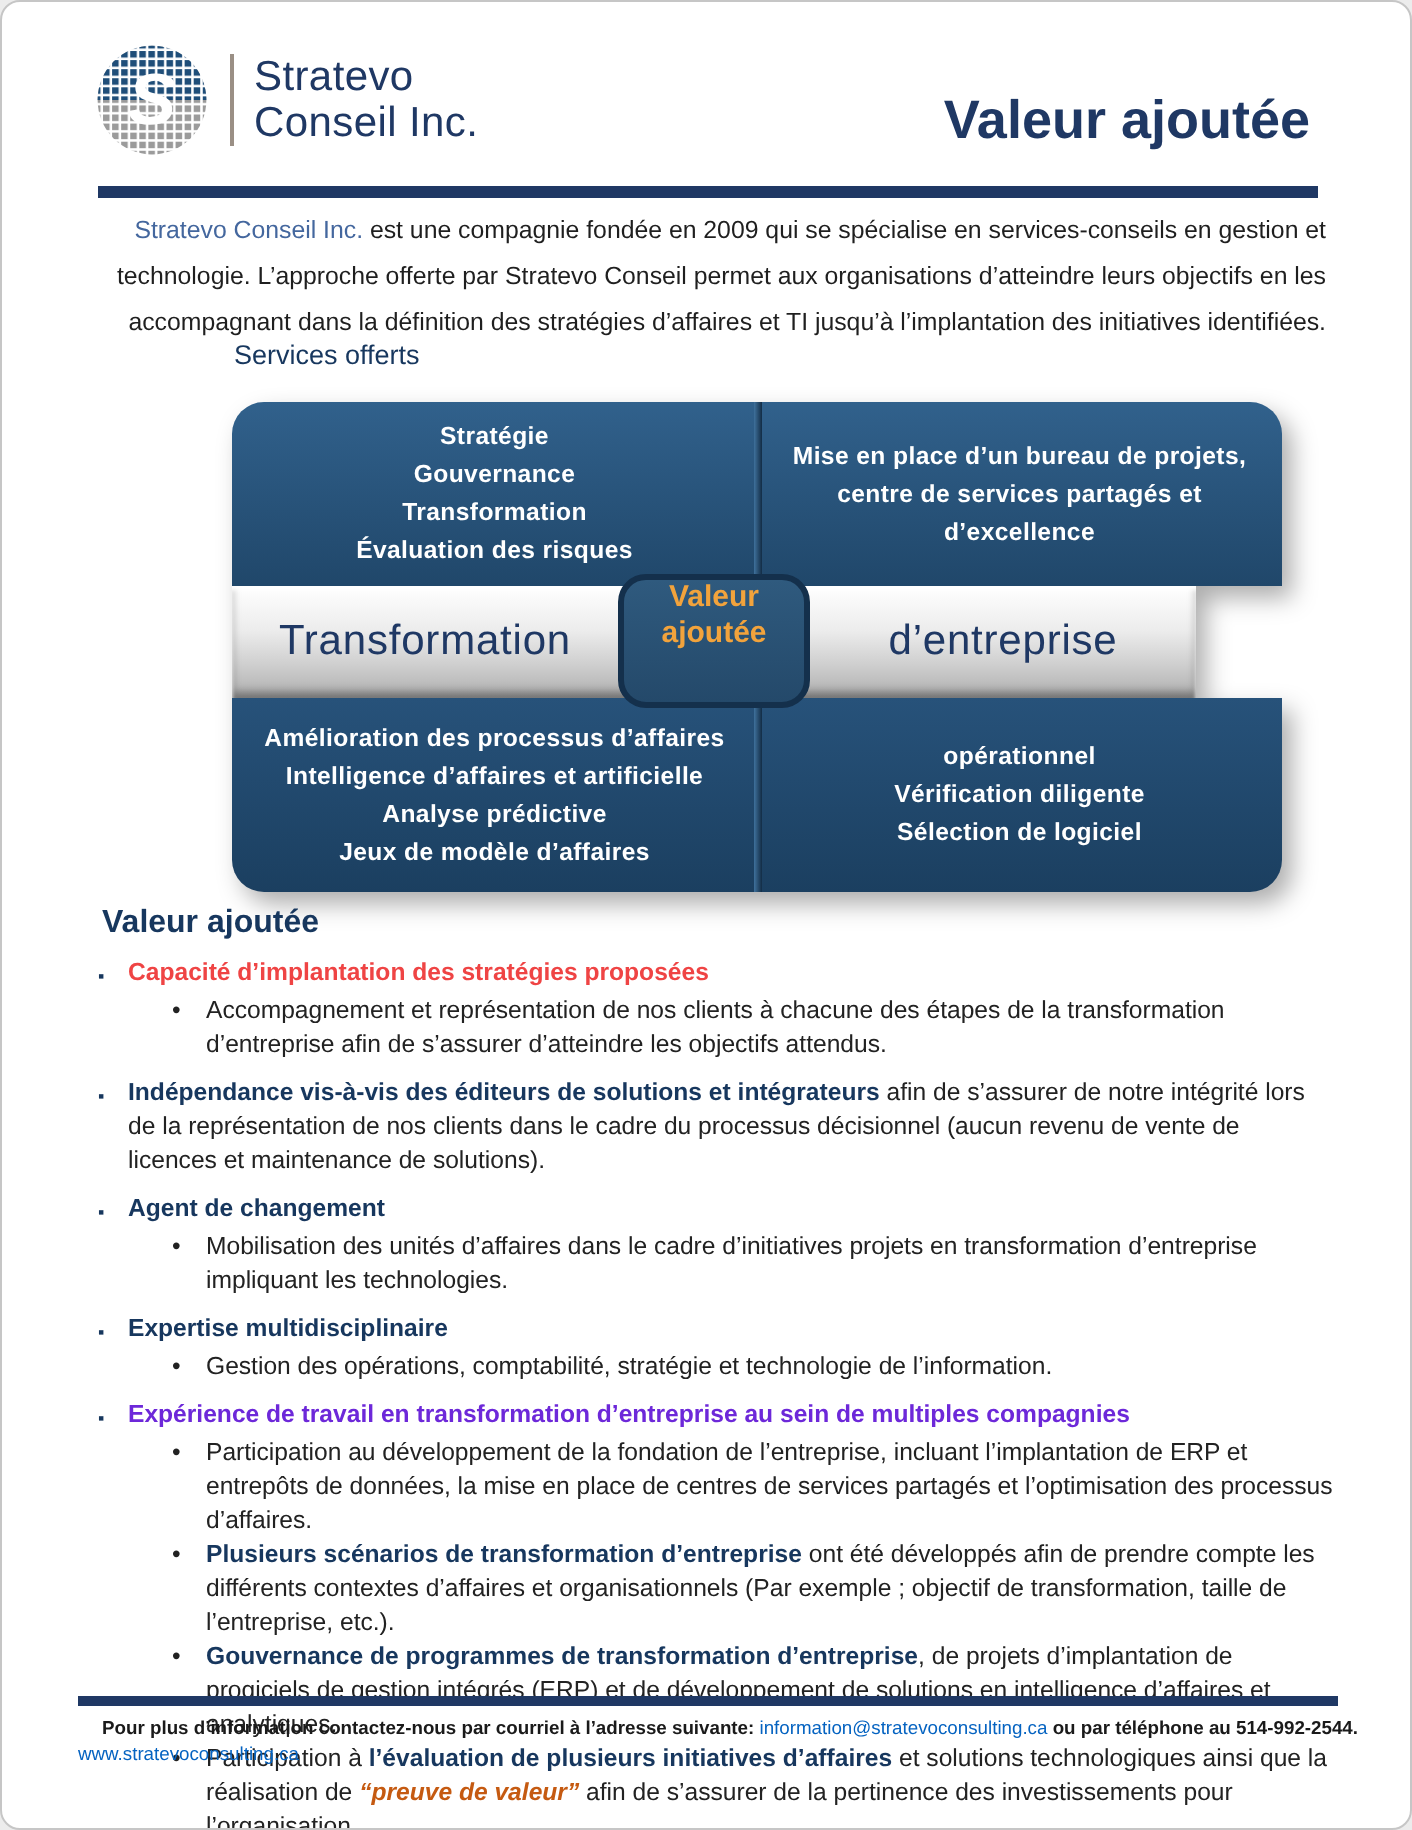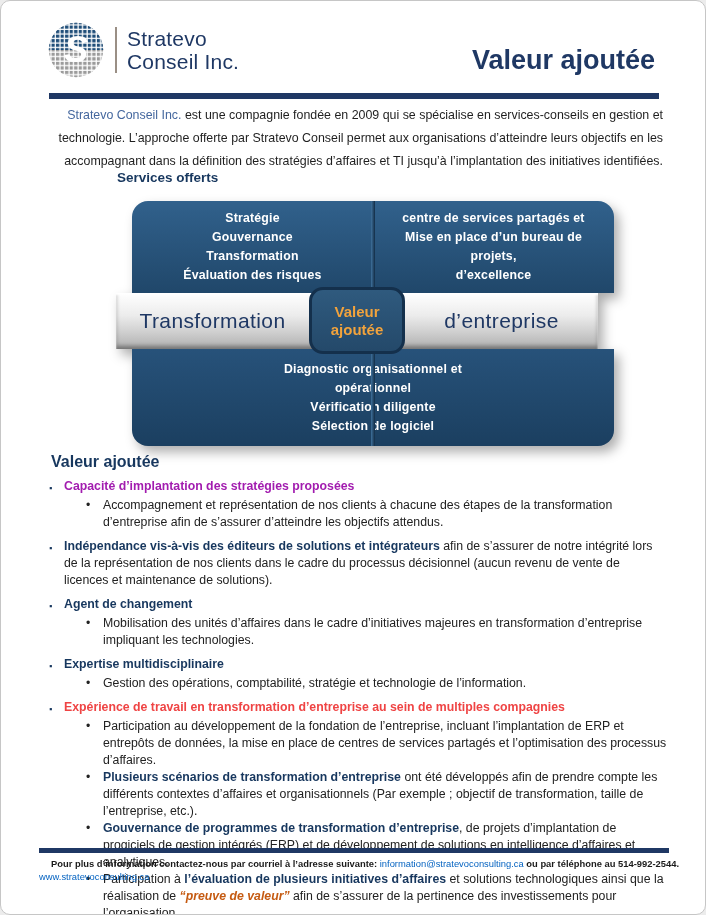--- a/index.html
+++ b/index.html
@@ -7,39 +7,39 @@
         border:1px solid #c6c6c6;border-radius:10px;overflow:hidden;}
   
   .logo-wrap{position:absolute;left:46px;top:20px;display:flex;align-items:center;gap:10px;}
   .logo-divider{width:2px;height:46px;background:#9a8f85;}
   .logo-text{color:#1F3864;font-size:21px;line-height:1.1;letter-spacing:.2px;}
   .page-title{position:absolute;right:50px;top:44px;color:#1F3864;font-size:27px;font-weight:bold;}
   .header-rule{position:absolute;left:48px;top:92px;width:610px;height:6px;background:#1F3864;}
   
   .intro{position:absolute;left:48px;top:103px;width:614px;font-size:12.4px;line-height:23px;color:#1f1f1f;text-align:right;}
   
-  .services-heading{position:absolute;left:116px;top:169px;font-size:13.5px;font-weight:bold;color:#17375E;}
+  .services-heading{position:absolute;left:116px;top:169px;font-size:13.5px;font-weight:normal;color:#17375E;}
   .diagram{position:absolute;left:115px;top:200px;width:482px;height:246px;
            filter:drop-shadow(5px 6px 6px rgba(0,0,0,.32));}
-  .d-top,.d-bottom{position:absolute;left:16px;width:482px;display:flex;}
+  .d-top,.d-bottom{position:absolute;left:0;width:525px;display:flex;}
   .d-top{top:0;height:92px;background:linear-gradient(180deg,#31618c,#20476a);border-radius:16px 16px 0 0;}
   .d-bottom{top:148px;height:97px;background:linear-gradient(180deg,#27527a,#1b3f60);border-radius:0 0 16px 16px;}
   .d-top::after,.d-bottom::after{content:'';position:absolute;left:50%;top:0;width:4px;margin-left:-2px;height:100%;
            background:linear-gradient(90deg,#3f719c,#122c45);}
   .quad{flex:1;display:flex;flex-direction:column;align-items:center;justify-content:center;
         color:#ffffff;font-size:12.3px;font-weight:600;line-height:19px;letter-spacing:.2px;text-align:center;padding:0 8px;}
   .band{position:absolute;left:0;top:92px;width:482px;height:56px;display:flex;
         background:linear-gradient(180deg,#ffffff,#ececec 40%,#cfcfcf 70%,#aeaeae);
         box-shadow:inset 0 2px 2px #ffffff, inset 0 -3px 4px rgba(0,0,0,.35);}
   .band-cell{flex:1;display:flex;align-items:center;justify-content:center;
         color:#1F3864;font-size:21px;letter-spacing:.4px;}
   .band-spacer{width:96px;}
   .center-box{position:absolute;left:193px;top:86px;width:96px;height:67px;box-sizing:border-box;
         background:linear-gradient(180deg,#2f5a7e,#24496a);border:3px solid #14304c;border-radius:14px;
-        display:flex;flex-direction:column;align-items:center;justify-content:center;
+        display:flex;flex-direction:column;align-items:center;
         color:#F2A33C;font-weight:bold;font-size:15px;line-height:18px;}
   
   .value-section{position:absolute;left:48px;top:452px;width:618px;color:#222222;}
   .value-heading{font-size:16px;font-weight:bold;color:#17375E;margin:0 0 7px 2px;}
   .bgroup{margin-bottom:7px;}
   .brow,.srow{display:flex;font-size:12.3px;line-height:17px;}
   .sq{flex:none;width:15px;color:#17375E;font-size:9px;padding-top:2px;}
   .dot{flex:none;width:17px;color:#222;}
   .srow{margin-left:37px;}
   .btxt{flex:1;}
@@ -86,87 +86,92 @@
   <div class="services-heading">Services offerts</div>
   <div class="diagram">
     <div class="d-top">
       <div class="quad">
           <div>Stratégie</div>
           <div>Gouvernance</div>
           <div>Transformation</div>
           <div>Évaluation des risques</div>
         </div>
       <div class="quad">
+          <div>Mise en place d’un bureau de projets,</div>
           <div>centre de services partagés et</div>
-          <div>Mise en place d’un bureau de projets,</div>
           <div>d’excellence</div>
         </div>
     </div>
     <div class="band">
       <div class="band-cell">Transformation</div>
       <div class="band-spacer"></div>
       <div class="band-cell">d’entreprise</div>
     </div>
     <div class="d-bottom">
       <div class="quad">
-          <div>Diagnostic organisationnel et</div>
+          <div>Amélioration des processus d’affaires</div>
+          <div>Intelligence d’affaires et artificielle</div>
+          <div>Analyse prédictive</div>
+          <div>Jeux de modèle d’affaires</div>
+        </div>
+      <div class="quad">
           <div>opérationnel</div>
           <div>Vérification diligente</div>
           <div>Sélection de logiciel</div>
         </div>
     </div>
     <div class="center-box">
       <div>Valeur</div>
       <div>ajoutée</div>
     </div>
   </div>
 
   <div class="value-section">
     <div class="value-heading">Valeur ajoutée</div>
     <div id="value-bullets">
         <div class="bgroup">
           <div class="brow">
             <span class="sq">▪</span>
-            <span class="btxt"><span class="b" style="color: #a21caf;">Capacité d’implantation des stratégies proposées</span></span>
+            <span class="btxt"><span class="b" style="color: #ef4444;">Capacité d’implantation des stratégies proposées</span></span>
           </div>
           <div class="srow">
             <span class="dot">•</span>
             <span class="btxt"><span>Accompagnement et représentation de nos clients à chacune des étapes de la transformation d’entreprise afin de s’assurer d’atteindre les objectifs attendus.</span></span>
           </div>
         </div>
         <div class="bgroup">
           <div class="brow">
             <span class="sq">▪</span>
             <span class="btxt"><span class="b" style="color: rgb(23, 55, 94);">Indépendance vis-à-vis des éditeurs de solutions et intégrateurs</span><span> afin de s’assurer de notre intégrité lors de la représentation de nos clients dans le cadre du processus décisionnel (aucun revenu de vente de licences et maintenance de solutions).</span></span>
           </div>
         </div>
         <div class="bgroup">
           <div class="brow">
             <span class="sq">▪</span>
             <span class="btxt"><span class="b" style="color: rgb(23, 55, 94);">Agent de changement</span></span>
           </div>
           <div class="srow">
             <span class="dot">•</span>
-            <span class="btxt"><span>Mobilisation des unités d’affaires dans le cadre d’initiatives majeures en transformation d’entreprise impliquant les technologies.</span></span>
+            <span class="btxt"><span>Mobilisation des unités d’affaires dans le cadre d’initiatives projets en transformation d’entreprise impliquant les technologies.</span></span>
           </div>
         </div>
         <div class="bgroup">
           <div class="brow">
             <span class="sq">▪</span>
             <span class="btxt"><span class="b" style="color: rgb(23, 55, 94); text-align: center;">Expertise multidisciplinaire</span></span>
           </div>
           <div class="srow">
             <span class="dot">•</span>
             <span class="btxt"><span>Gestion des opérations, comptabilité, stratégie et technologie de l’information.</span></span>
           </div>
         </div>
         <div class="bgroup">
           <div class="brow">
             <span class="sq">▪</span>
-            <span class="btxt"><span class="b" style="color: #ef4444; margin-top: 48px;">Expérience de travail en transformation d’entreprise au sein de multiples compagnies</span></span>
+            <span class="btxt"><span class="b" style="color: #6d28d9; margin-top: 48px;">Expérience de travail en transformation d’entreprise au sein de multiples compagnies</span></span>
           </div>
           <div class="srow">
             <span class="dot">•</span>
             <span class="btxt"><span>Participation au développement de la fondation de l’entreprise, incluant l’implantation de ERP et entrepôts de données, la mise en place de centres de services partagés et l’optimisation des processus d’affaires.</span></span>
           </div>
           <div class="srow">
             <span class="dot">•</span>
             <span class="btxt"><span class="b" style="color: rgb(23, 55, 94);">Plusieurs scénarios de transformation d’entreprise</span><span> ont été développés afin de prendre compte les différents contextes d’affaires et organisationnels (Par exemple ; objectif de transformation, taille de l’entreprise, etc.).</span></span>
           </div>
           <div class="srow">

